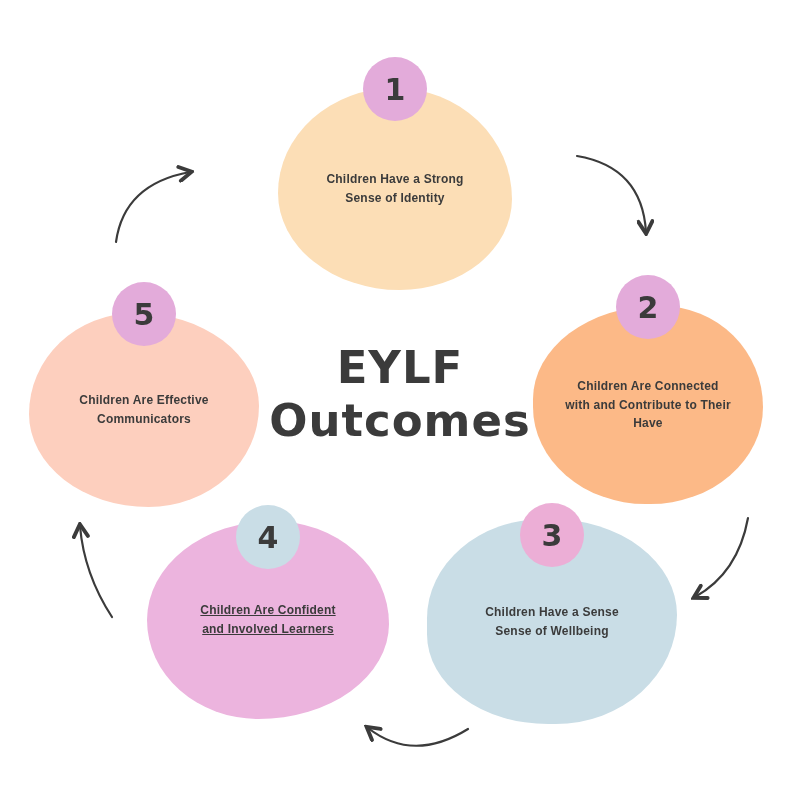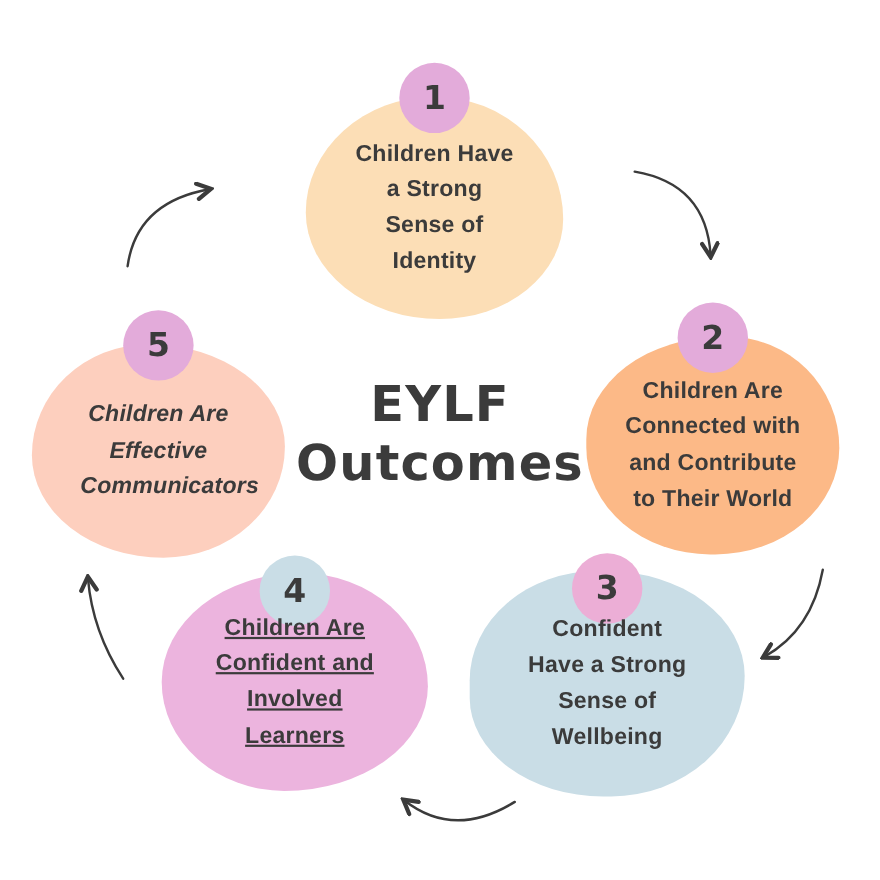--- a/index.html
+++ b/index.html
@@ -32,29 +32,29 @@
     position:absolute;left:50%;transform:translateX(-50%);
     width:64px;height:64px;border-radius:50%;
     display:flex;align-items:center;justify-content:center;
     color:#3b3b3b;font-weight:800;font-size:30px;
     font-family:"DejaVu Sans","Liberation Sans",sans-serif;
   }
   .o1 .badge,.o2 .badge,.o5 .badge{top:-31px;}
   .o3 .badge,.o4 .badge{top:-16px;}
   .label{
     position:absolute;inset:0;display:flex;align-items:center;justify-content:center;
-    text-align:center;color:#3b3b3b;font-weight:700;font-size:21px;line-height:1.55;
+    text-align:center;color:#3b3b3b;font-weight:700;font-size:12px;line-height:1.55;
     letter-spacing:0.2px;
   }
   .label span{display:block;}
   .o1 .label span{max-width:150px;}
   .o2 .label span{max-width:168px;}
   .o3 .label span{max-width:150px;}
   .o4 .label span{max-width:158px;text-decoration:underline;}
-  .o5 .label span{max-width:142px;font-style:italic;}
+  .o5 .label span{max-width:142px;}
   
   .arrows{position:absolute;left:0;top:0;pointer-events:none;}
   .arrows path{fill:none;stroke:#3b3b3b;stroke-width:2.2;stroke-linecap:round;}
 </style>
 </head>
 <body>
 
 <div class="canvas" style="background: rgb(255, 255, 255);">
 
   <svg class="arrows" width="800" height="800" viewBox="0 0 800 800">
@@ -84,31 +84,31 @@
       <span>Children Have a Strong Sense of Identity</span>
     </div>
   </div>
 
   <div class="outcome o2">
     <div class="blob" style="background: rgb(252, 185, 135);"></div>
     <div class="badge" style="background: rgb(227, 171, 218);">
       <span>2</span>
     </div>
     <div class="label">
-      <span>Children Are Connected with and Contribute to Their World</span>
+      <span>Children Are Connected with and Contribute to Their Have</span>
     </div>
   </div>
 
   <div class="outcome o3">
     <div class="blob" style="background: rgb(201, 221, 230);"></div>
     <div class="badge" style="background: rgb(236, 174, 214);">
       <span>3</span>
     </div>
     <div class="label">
-      <span>Confident Have a Strong Sense of Wellbeing</span>
+      <span>Children Have a Sense Sense of Wellbeing</span>
     </div>
   </div>
 
   <div class="outcome o4">
     <div class="blob" style="background: rgb(236, 180, 222);"></div>
     <div class="badge" style="background: rgb(201, 221, 230);">
       <span>4</span>
     </div>
     <div class="label">
       <span>Children Are Confident and Involved Learners</span>

